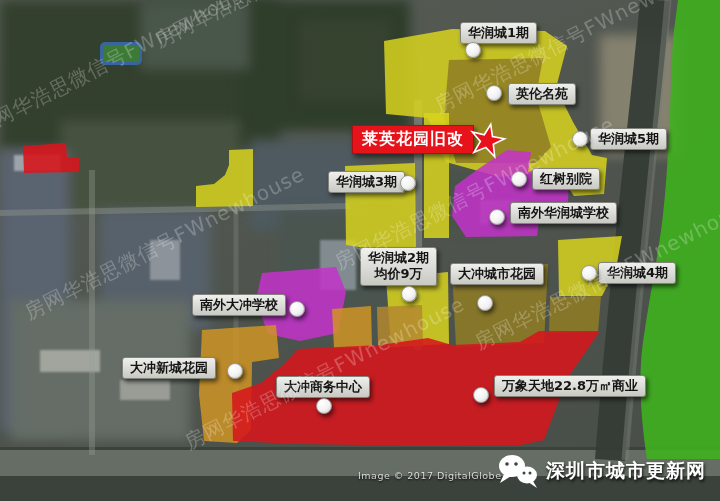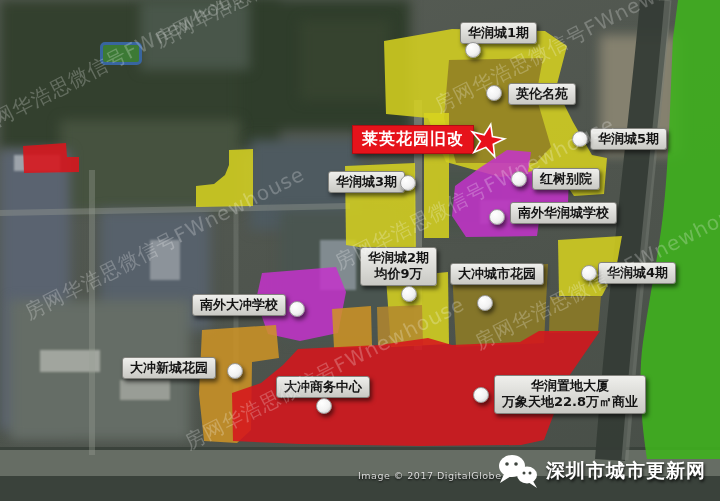--- a/index.html
+++ b/index.html
@@ -130,21 +130,20 @@
       <div class="place-dot" style="left: 289px; top: 301px;"></div>
       <div class="label-box" style="left: 122px; top: 357px;">
         <div>大冲新城花园</div>
       </div>
       <div class="place-dot" style="left: 227px; top: 363px;"></div>
       <div class="label-box" style="left: 276px; top: 376px;">
         <div>大冲商务中心</div>
       </div>
       <div class="place-dot" style="left: 316px; top: 398px;"></div>
       <div class="label-box" style="left: 494px; top: 375px;">
-        <div>华润置地大厦</div>
         <div>万象天地22.8万㎡商业</div>
       </div>
       <div class="place-dot" style="left: 473px; top: 387px;"></div>
     </div>
 
   <div class="title-box">莱英花园旧改</div>
   <svg id="star" width="42" height="42" viewBox="0 0 42 42">
     <polygon points="21,3 25.2,14.5 37.5,14.2 27.6,21.8 31.6,33.8 21,26.5 10.4,33.8 14.4,21.8 4.5,14.2 16.8,14.5" fill="#e8101a" stroke="#ffffff" stroke-width="1.6" transform="rotate(12 21 21)"></polygon>
   </svg>
 

